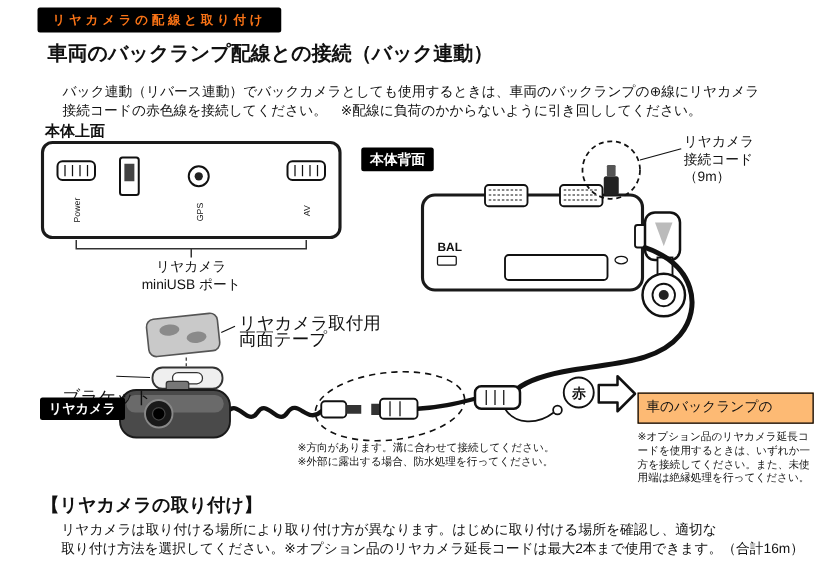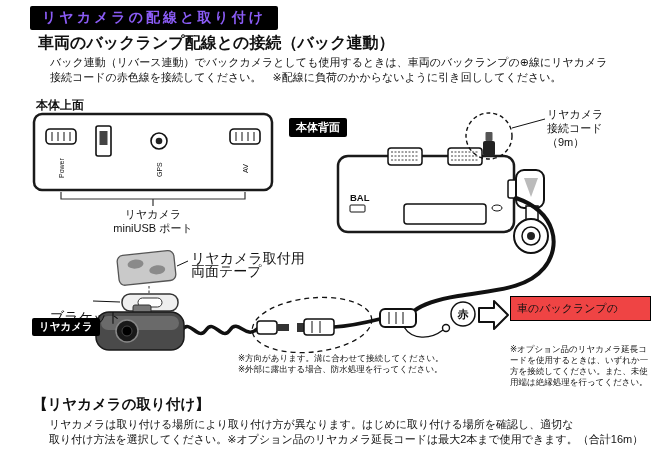--- a/index.html
+++ b/index.html
@@ -4,29 +4,29 @@
 <style>
   * { margin:0; padding:0; box-sizing:border-box; }
   html,body { width:660px; height:462px; }
   body {
     position:relative; background:#ffffff; color:#111;
     font-family:"Liberation Sans","DejaVu Sans",sans-serif;
     overflow:hidden;
   }
   .abs { position:absolute; z-index:2; }
   .nowrap { white-space:nowrap; }
-  .title-bar { background:#000; color:#8b5cf6; font-weight:bold; font-size:14px; letter-spacing:3px; padding:3px 12px; border-radius:2px; }
+  .title-bar { background:#000; color:#f97316; font-weight:bold; font-size:10px; letter-spacing:3px; padding:3px 12px; border-radius:2px; }
   .subtitle { font-weight:bold; font-size:16px; }
   .body-text { font-size:11px; line-height:15px; }
   .caption-bold { font-weight:bold; font-size:12px; }
   .badge { background:#000; color:#fff; font-weight:bold; font-size:10.5px; padding:2px 7px; border-radius:2px; }
   .small-label { font-size:14px; line-height:13px; }
   .mid-label { font-size:11px; line-height:14px; }
   .tiny-note { font-size:8.5px; line-height:11px; }
-  .box { border:1.5px solid #000; font-size:11px; line-height:15px; padding:4px 6px; background:#ef4444; }
+  .box { border:1.5px solid #000; font-size:11px; line-height:15px; padding:4px 6px; background:#fdba74;margin-top:18px; }
   .heading2 { font-weight:bold; font-size:14.5px; }
   .center { text-align:center; }
   svg.artwork { position:absolute; left:0; top:0; z-index:1; pointer-events:none; }
 </style>
 </head>
 <body>
 
 <svg class="artwork" width="660" height="462" viewBox="0 0 660 462">
 
   <g>
@@ -129,21 +129,21 @@
     <rect x="101" y="316" width="78" height="14" rx="7" fill="#6a6a6a"></rect>
     <circle cx="127" cy="331" r="11" fill="#191919" stroke="#888" stroke-width="1.5"></circle>
     <circle cx="127" cy="331" r="5" fill="#000" stroke="#444" stroke-width="1"></circle>
   </g>
 </svg>
 
 <div class="abs title-bar nowrap" style="left:30px; top:6px;">リヤカメラの配線と取り付け</div>
 
 <div class="abs subtitle nowrap" style="left:38px; top:33px;">車両のバックランプ配線との接続（バック連動）</div>
 
-<div class="abs" style="left:50px; top:55px; width:580px;">
+<div class="abs" style="left:50px; top:67px; width:580px;">
   <div class="body-text nowrap">バック連動（リバース連動）でバックカメラとしても使用するときは、車両のバックランプの⊕線にリヤカメラ</div>
   <div class="body-text nowrap">接続コードの赤色線を接続してください。　※配線に負荷のかからないように引き回ししてください。</div>
 </div>
 
 <div class="abs caption-bold nowrap" style="left:36px; top:97px;">本体上面</div>
 
 <div class="abs badge nowrap" style="left:289px; top:118px; font-size:11px;">本体背面</div>
 
 <div class="abs center" style="left:98px; top:207px; width:110px;">
   <div class="mid-label nowrap">リヤカメラ</div>

